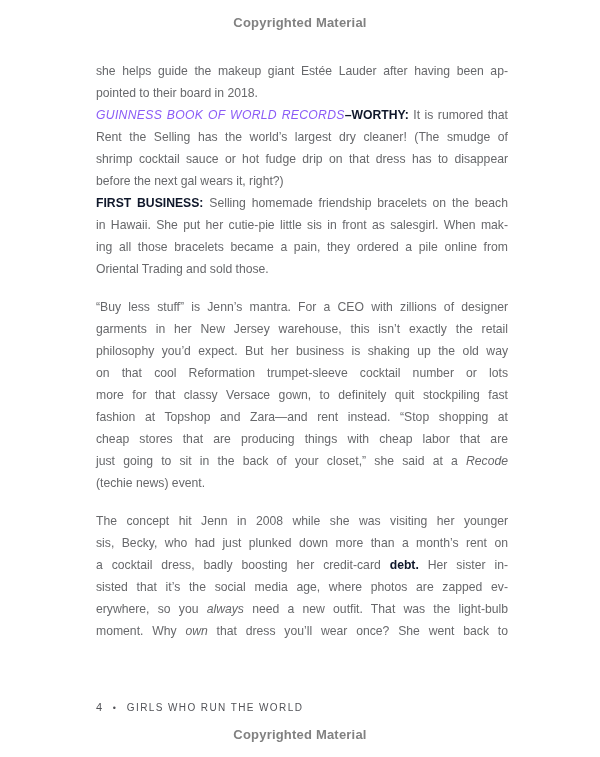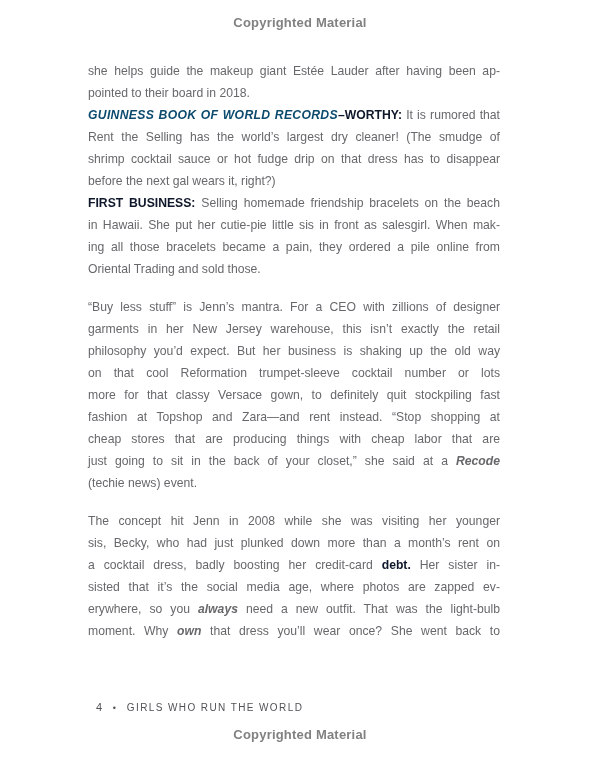--- a/index.html
+++ b/index.html
@@ -23,43 +23,43 @@
     font-size: 13px;
     font-weight: 600;
     color: #818181;
     letter-spacing: 0.2px;
   }
   .notice-top { top: 15px; }
   .notice-bottom { top: 727px; }
 
   .body-text {
     position: absolute;
-    left: 88px;
+    left: 96px;
     top: 60px;
     width: 412px;
     color: #67686b;
     font-size: 12.2px;
   }
   .paragraph { margin: 0; }
   .paragraph.gap-before { margin-top: 16px; }
 
   .text-line {
     height: 22px;
     line-height: 22px;
     text-align: justify;
     text-align-last: justify;
     overflow: visible;
   }
   .text-line.line-left {
     text-align-last: left;
   }
   .seg-normal { font-weight: normal; font-style: normal; }
   .seg-bold { font-weight: bold; color: #0f172a; }
-  .seg-italic { font-style: italic; font-weight: bold; }
-  .seg-bold-italic { font-weight: bold; font-style: italic; color: #0c4a6e; letter-spacing: 0.3px; }
+  .seg-italic { font-style: italic; }
+  .seg-bold-italic { font-weight: normal; font-style: italic; color: #8b5cf6; letter-spacing: 0.3px; }
 
   .footer {
     position: absolute;
     left: 96px;
     top: 701px;
     display: flex;
     align-items: baseline;
     color: #515257;
     font-size: 11px;
   }

